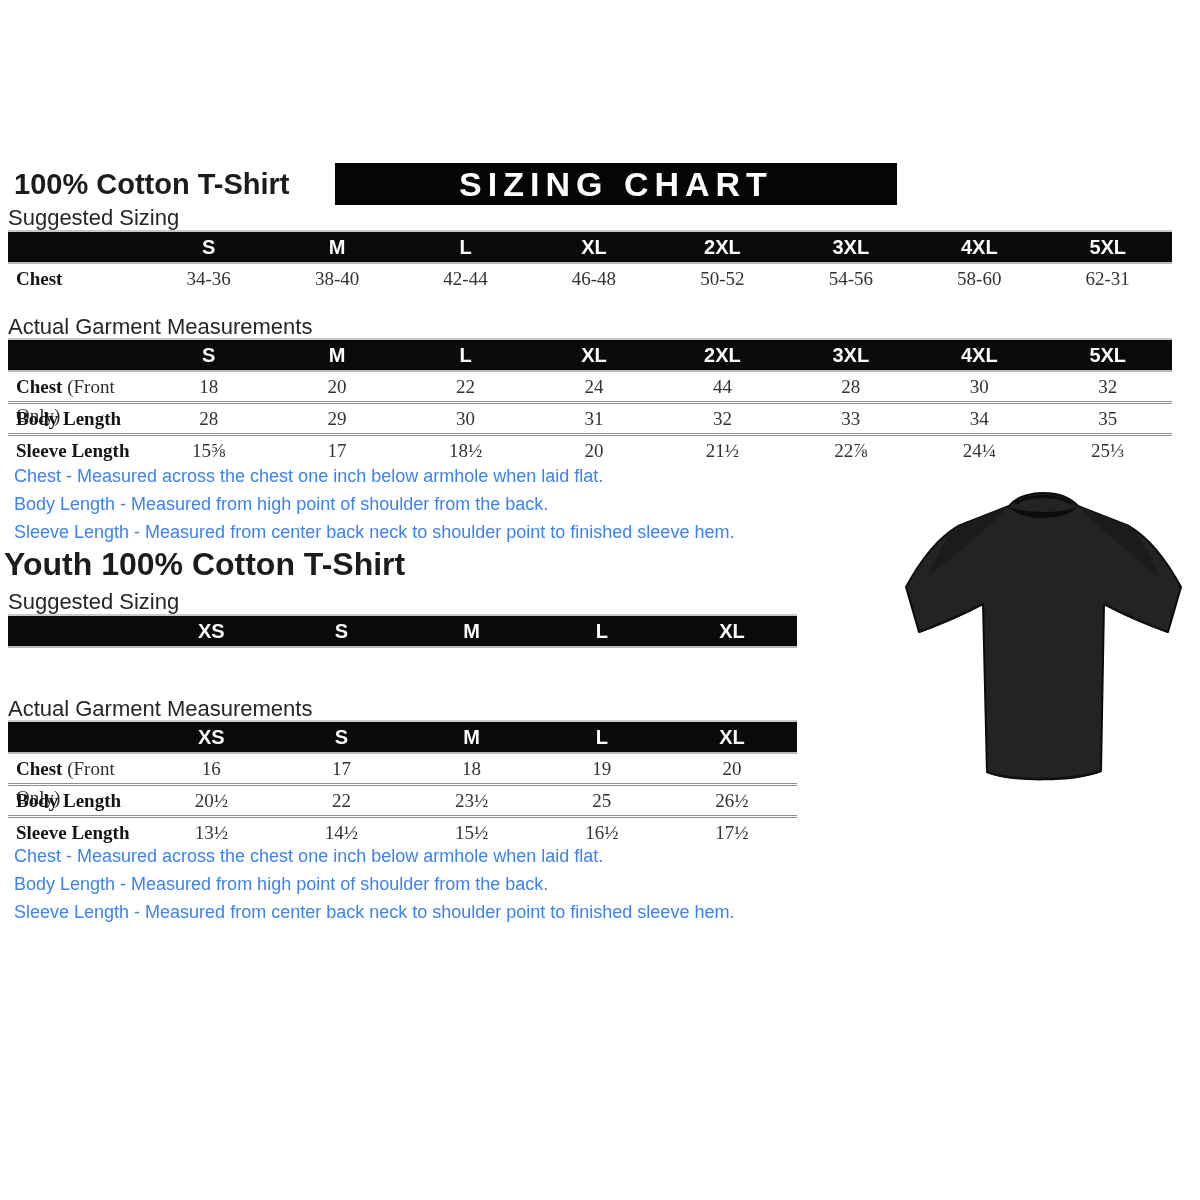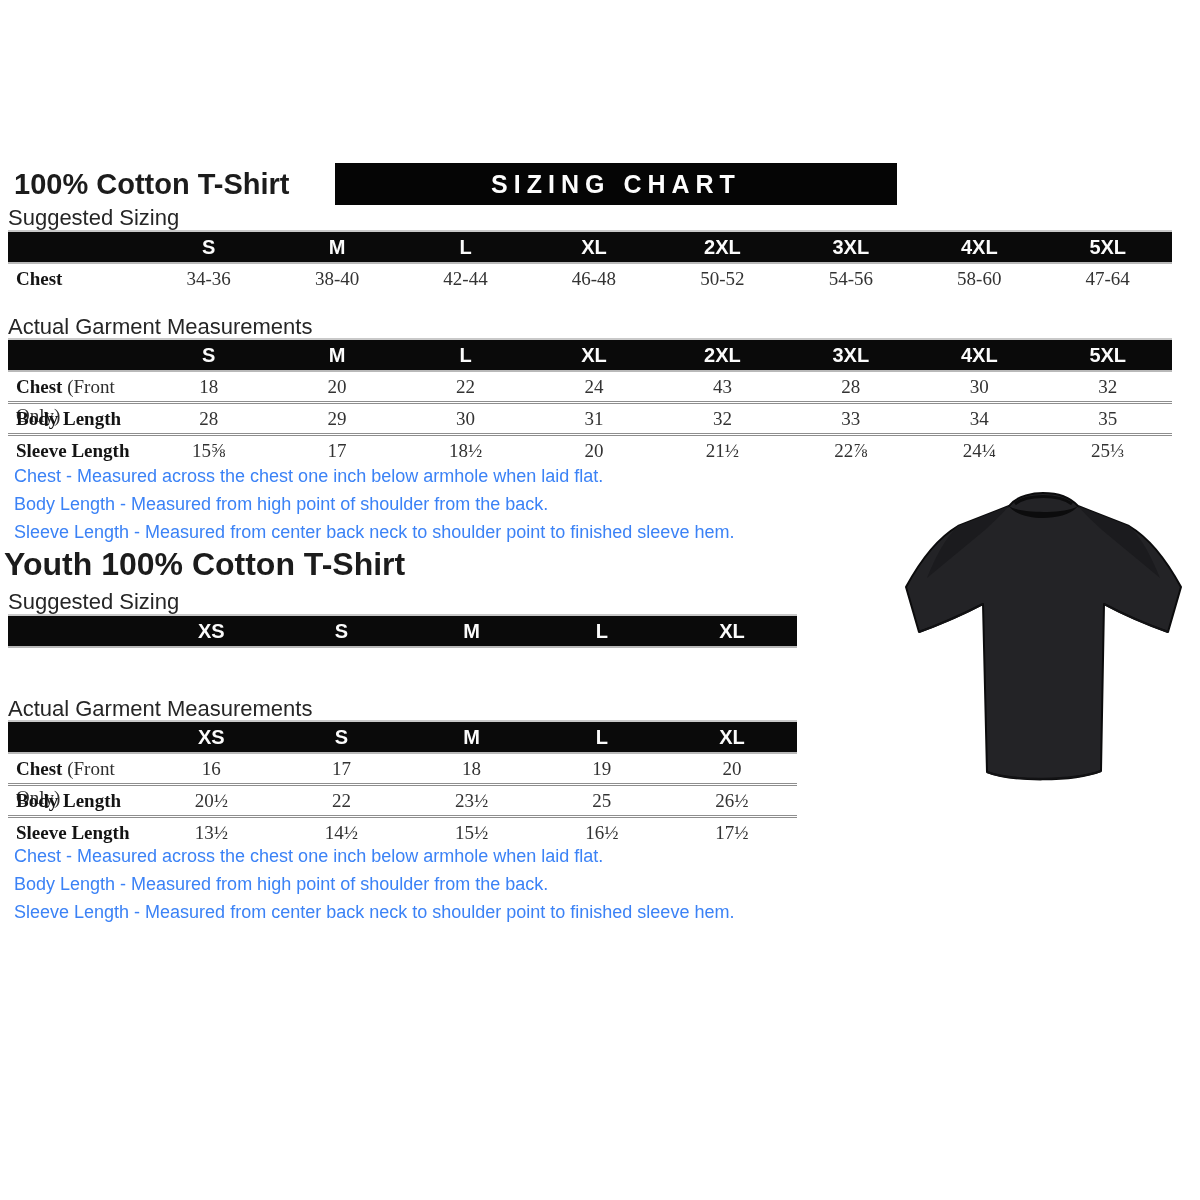--- a/index.html
+++ b/index.html
@@ -5,21 +5,21 @@
   html,body{margin:0;padding:0;background:#fff;}
   .canvas{
     position:relative;width:1200px;height:1200px;background:#ffffff;overflow:hidden;
     font-family:"Liberation Sans","DejaVu Sans",sans-serif;color:#2b2b2b;
   }
   .abs{position:absolute;}
 
   
   .page-title{left:14px;top:163px;font-size:29px;font-weight:bold;color:#1c1c1c;line-height:42px;}
   .banner{left:335px;top:163px;width:562px;height:42px;background:#050505;display:flex;align-items:center;justify-content:center;}
-  .banner span{color:#fdfdfd;font-size:25px;font-weight:bold;letter-spacing:6px;}
+  .banner span{color:#fdfdfd;font-size:34px;font-weight:bold;letter-spacing:6px;}
   .section-label{font-size:22px;color:#262626;line-height:22px;}
   .youth-title{left:4px;top:546px;font-size:32px;font-weight:bold;color:#1c1c1c;line-height:36px;}
 
   
   .tbl{left:8px;}
   .tbl .hdr{display:flex;background:#0a0a0a;height:30px;border-top:2px solid #c9c9c9;border-bottom:2px solid #b9b9b9;}
   .tbl .hdr .c{color:#fbfbfb;font-weight:bold;font-size:20px;line-height:30px;text-align:center;}
   .tbl .row{display:flex;height:29px;font-family:Liberation Serif, serif;}
   .tbl .row + .row{border-top:3px double #8e8e8e;}
   .tbl .c{font-size:19px;line-height:29px;text-align:center;color:#333;}
@@ -64,21 +64,21 @@
     </div>
     <div class="row">
       <div class="c lbl">Chest</div>
       <div class="c">34-36</div>
       <div class="c">38-40</div>
       <div class="c">42-44</div>
       <div class="c">46-48</div>
       <div class="c">50-52</div>
       <div class="c">54-56</div>
       <div class="c">58-60</div>
-      <div class="c">47-64</div>
+      <div class="c">62-31</div>
     </div>
   </div>
 
   <div class="abs section-label" style="left:8px;top:316px;">Actual Garment Measurements</div>
   <div class="abs tbl adult" style="top:338px;">
     <div class="hdr">
       <div class="c lbl"></div>
       <div class="c">S</div>
       <div class="c">M</div>
       <div class="c">L</div>
@@ -87,21 +87,21 @@
       <div class="c">3XL</div>
       <div class="c">4XL</div>
       <div class="c">5XL</div>
     </div>
     <div class="row">
       <div class="c lbl"><span>Chest</span> <span class="sfx">(Front Only)</span></div>
       <div class="c">18</div>
       <div class="c">20</div>
       <div class="c">22</div>
       <div class="c">24</div>
-      <div class="c">43</div>
+      <div class="c">44</div>
       <div class="c">28</div>
       <div class="c">30</div>
       <div class="c">32</div>
     </div>
     <div class="row">
       <div class="c lbl">Body Length</div>
       <div class="c">28</div>
       <div class="c">29</div>
       <div class="c">30</div>
       <div class="c">31</div>

